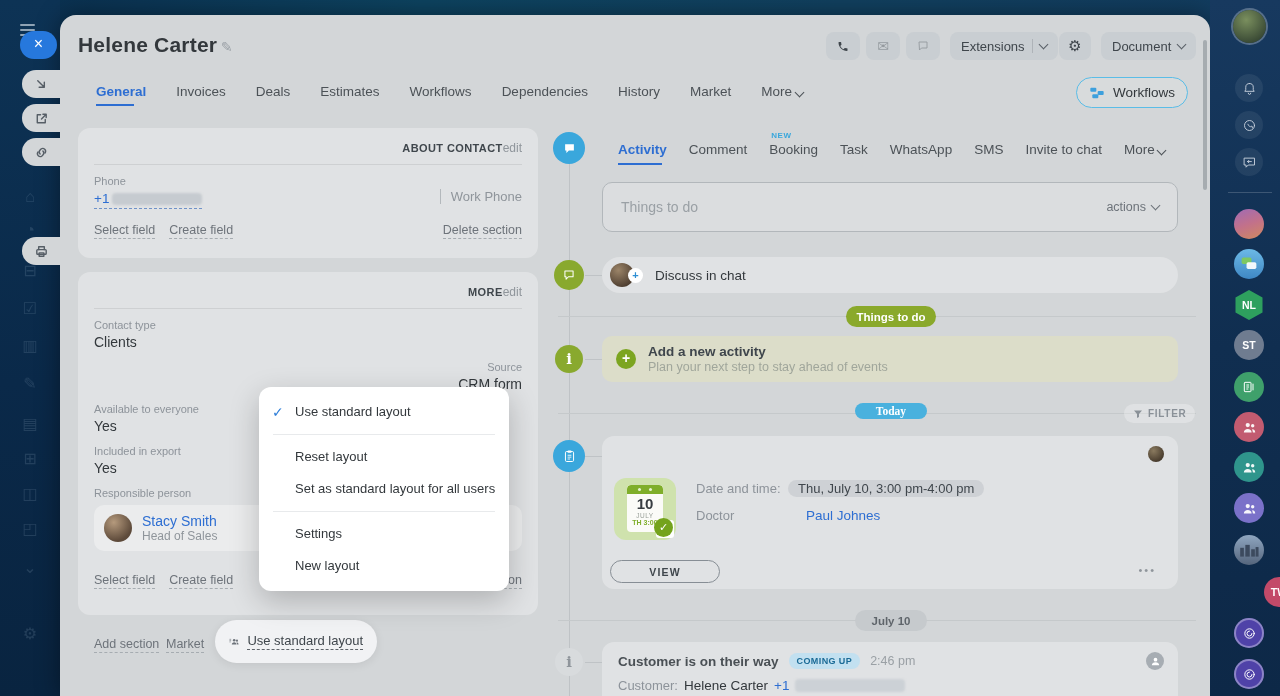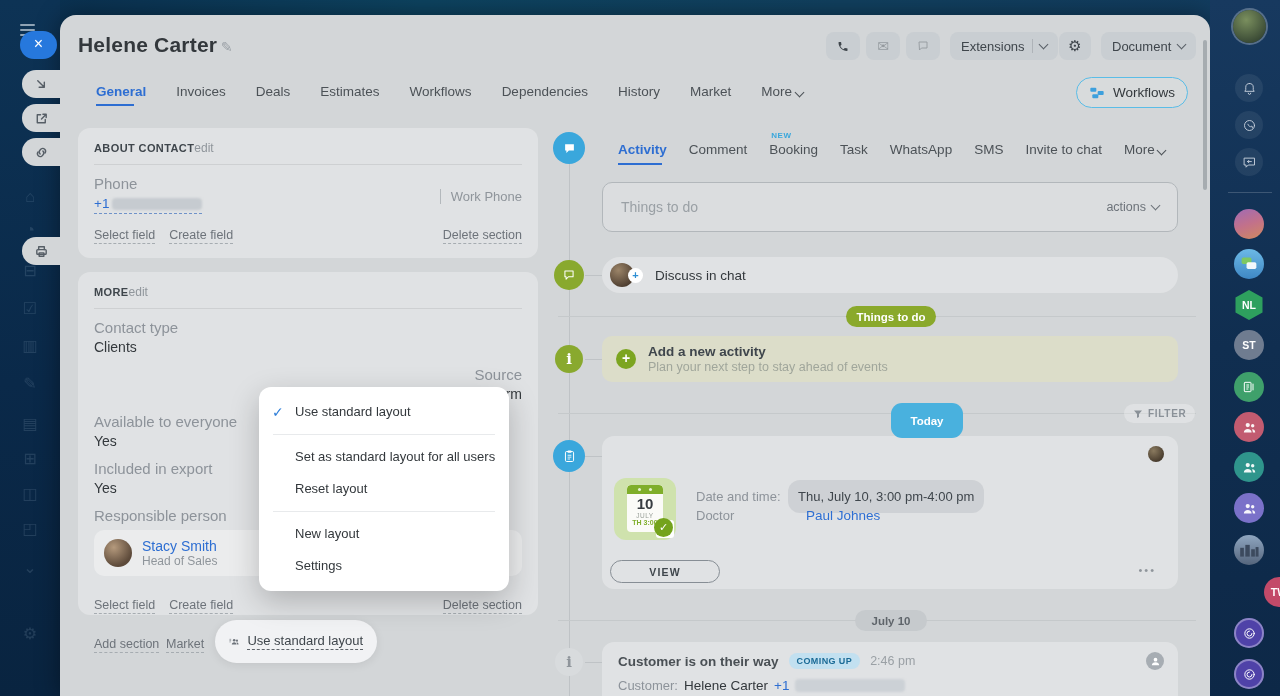--- a/index.html
+++ b/index.html
@@ -48,25 +48,25 @@
   .tabs-row { left:96px; top:84px; display:flex; gap:30px; font-size:13.5px; color:#4c5257; }
   .tabs-row .tab { white-space:nowrap; }
   .tab.active { color:#2d6ed2; font-weight:600; }
   .tab-underline { left:96px; top:104px; width:38px; height:2px; background:#2d6ed2; }
   .wf-btn { left:1076px; top:77px; width:112px; height:31px; border:1.5px solid #5abde7; border-radius:16px;
     display:flex; align-items:center; justify-content:center; gap:8px; font-size:13.5px; color:#33383c;
     background:rgba(255,255,255,.12); }
 
   
   .card { background:rgba(255,255,255,.30); border-radius:12px; }
-  .sec-head { display:flex; justify-content:flex-start; align-items:center; }
+  .sec-head { display:flex; justify-content:flex-end; align-items:center; }
   .sec-title { font-size:11px; font-weight:bold; letter-spacing:.4px; color:#3f464c; }
   .edit-link { font-size:12px; color:#8f959b; }
   .hdiv { height:1px; background:rgba(0,0,0,.08); margin:9px 0 10px; }
-  .f-label { font-size:15px; color:#8d939a; }
+  .f-label { font-size:11px; color:#8d939a; }
   .f-val { font-size:14px; color:#33383c; margin-top:3px; }
   .g-link { font-size:12.5px; color:#6d737a; border-bottom:1px dashed #a6acb1; padding-bottom:1px; white-space:nowrap; }
   .blob { background:#c6cbd0; border-radius:4px; filter:blur(1.2px); display:inline-block; }
   .blue-link { color:#2d6ed2; }
 
   .person-card { margin-top:6px; width:428px; height:46px; background:rgba(255,255,255,.35); border-radius:10px;
     display:flex; align-items:center; padding:0 10px; gap:10px; }
 
   
   .menu { left:259px; top:387px; width:250px; background:#fff; border-radius:12px;
@@ -125,21 +125,21 @@
     justify-content:center; gap:8px; }
   .cal-head i { width:3px; height:3px; border-radius:50%; background:#e8f3d4; }
   .cal-day { font-size:15px; font-weight:bold; color:#383d42; line-height:17px; margin-top:1px; }
   .cal-mon { font-size:6.5px; color:#9aa09a; letter-spacing:.5px; }
   .cal-slot { font-size:7px; font-weight:bold; color:#7fae2a; }
   .cal-fold { position:absolute; right:2px; bottom:2px; width:18px; height:18px; background:#fff; border-radius:3px; }
   .cal-check { position:absolute; right:3px; bottom:3px; width:19px; height:19px; border-radius:50%;
     background:#74a31c; color:#fff; font-size:11px; line-height:19px; text-align:center; }
 
   .kv-label { font-size:13px; color:#8d939a; width:92px; flex:0 0 auto; }
-  .kv-pill { background:rgba(125,135,145,.18); border-radius:12px; padding:9px 10px; font-size:13px; color:#3f464c; }
+  .kv-pill { background:rgba(125,135,145,.18); border-radius:12px; padding:1px 10px; font-size:13px; color:#3f464c; }
 
   .view-btn { position:absolute; left:8px; top:124px; width:110px; height:23px; border:1px solid #878e95;
     border-radius:13px; font-size:10.5px; font-weight:bold; letter-spacing:1.2px; color:#3f464c;
     display:flex; align-items:center; justify-content:center; }
   .dots { position:absolute; right:22px; top:128px; color:#8f959b; font-size:11px; letter-spacing:2px; }
 
   .coming-badge { background:#c2e0f0; color:#1a6a96; font-size:9px; font-weight:bold; letter-spacing:.4px;
     border-radius:8px; padding:3px 8px; }
   .pers-ico { position:absolute; right:14px; top:10px; width:18px; height:18px; border-radius:50%;
     background:#a7adb3; display:flex; align-items:center; justify-content:center; }
@@ -324,25 +324,25 @@
       </svg>
     <span class="lbl">Use standard layout</span>
   </div>
 
   <div class="abs menu">
     <div class="menu-item">
       <span class="menu-check">✓</span>
       <span>Use standard layout</span>
     </div>
     <div class="menu-div"></div>
+    <div class="menu-item">Reset layout</div>
     <div class="menu-item">Set as standard layout for all users</div>
-    <div class="menu-item">Reset layout</div>
     <div class="menu-div"></div>
+    <div class="menu-item">Settings</div>
     <div class="menu-item">New layout</div>
-    <div class="menu-item">Settings</div>
   </div>
 
   <div class="abs tl-line"></div>
   <div class="abs tl-stub" style="top:275px;"></div>
   <div class="abs tl-stub" style="top:359px;"></div>
   <div class="abs tl-stub" style="top:456px;"></div>
   <div class="abs tl-stub" style="top:662px;"></div>
 
   <div class="abs tl-ico" style="left:553px;top:132px;width:32px;height:32px;background:#3aa7dc;">
     <svg width="15" height="15" viewBox="0 0 24 24">
@@ -398,21 +398,21 @@
 
   <div class="abs suggest-card">
     <div class="plus-circle">+</div>
     <div>
       <div style="font-size:13.5px;font-weight:600;color:#3f464c;">Add a new activity</div>
       <div style="font-size:12.5px;color:#a0a69b;margin-top:1px;">Plan your next step to stay ahead of events</div>
     </div>
   </div>
 
   <div class="abs tl-hline" style="top:413px;"></div>
-  <div class="abs badge-pill" style="left:891px;top:403px;width:72px;height:35px;background:#49b1de;">Today</div>
+  <div class="abs badge-pill" style="left:855px;top:403px;width:72px;height:16px;background:#49b1de;font-family:Liberation Serif, serif;">Today</div>
   <div class="abs filter-pill">
     <svg width="10" height="10" viewBox="0 0 20 20">
         <path d="M2 3h16l-6 7v6l-4 2v-8z" fill="#8a9198"></path>
       </svg>
     <span>FILTER</span>
   </div>
 
   <div class="abs tlcard" style="left:602px;top:436px;width:576px;height:153px;padding:12px 16px;">
     <div class="avatar" style="position:absolute;right:14px;top:10px;width:16px;height:16px;background:radial-gradient(circle at 35% 30%,#8a7a5f,#463a2c 75%);"></div>
     <div class="cal">

